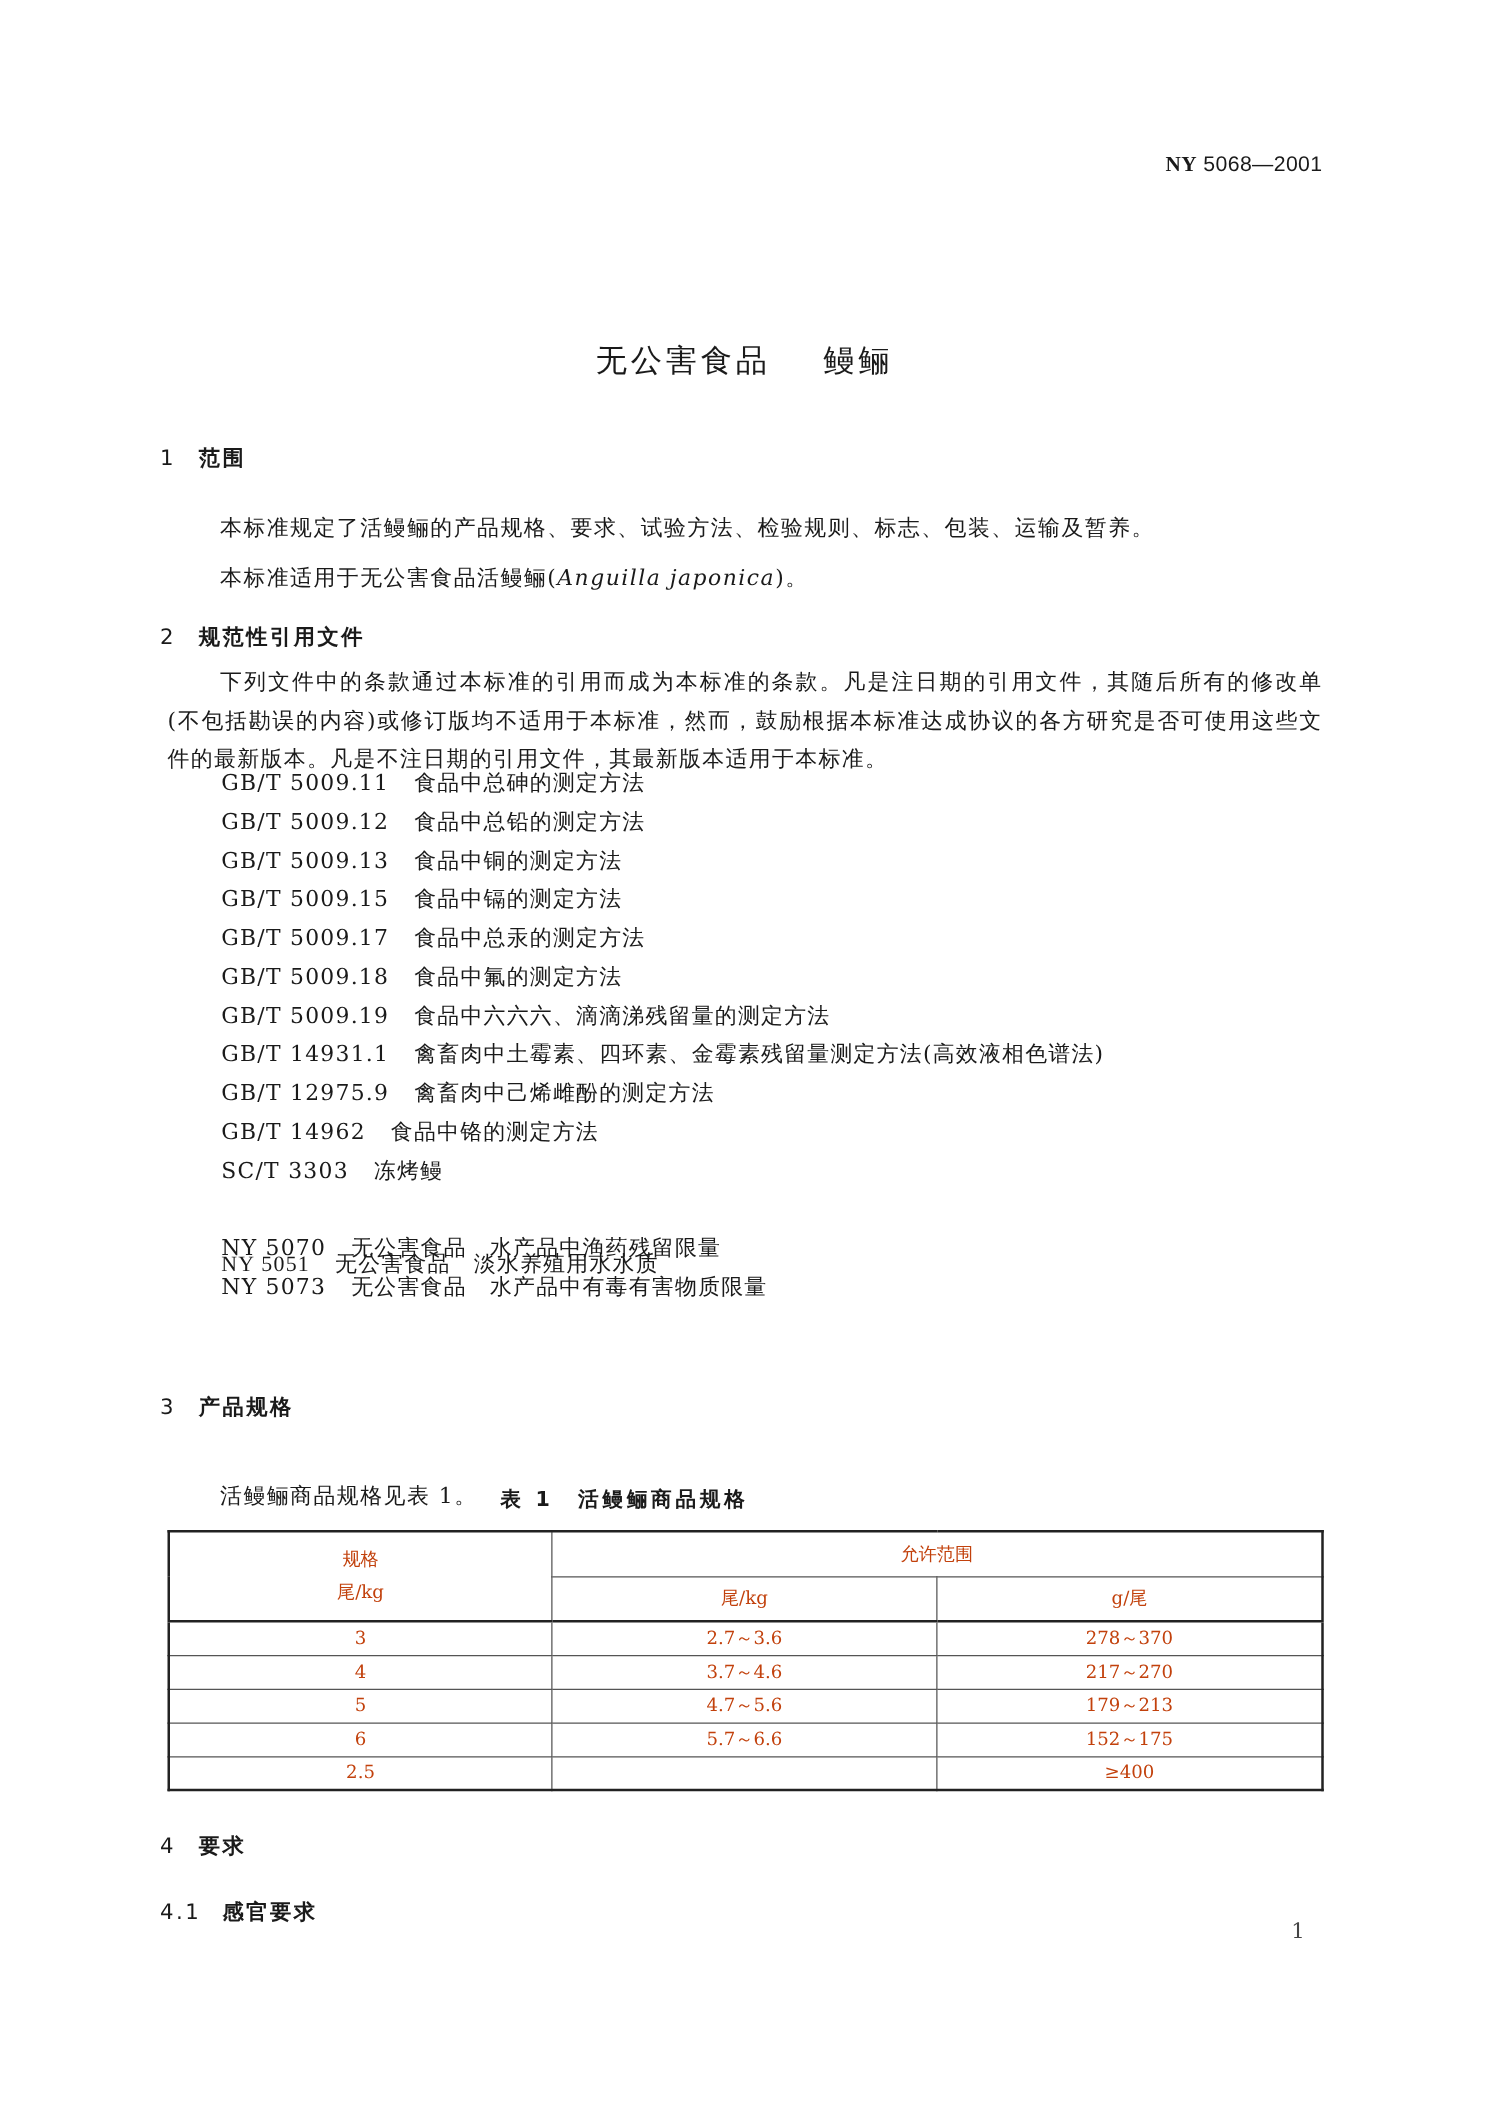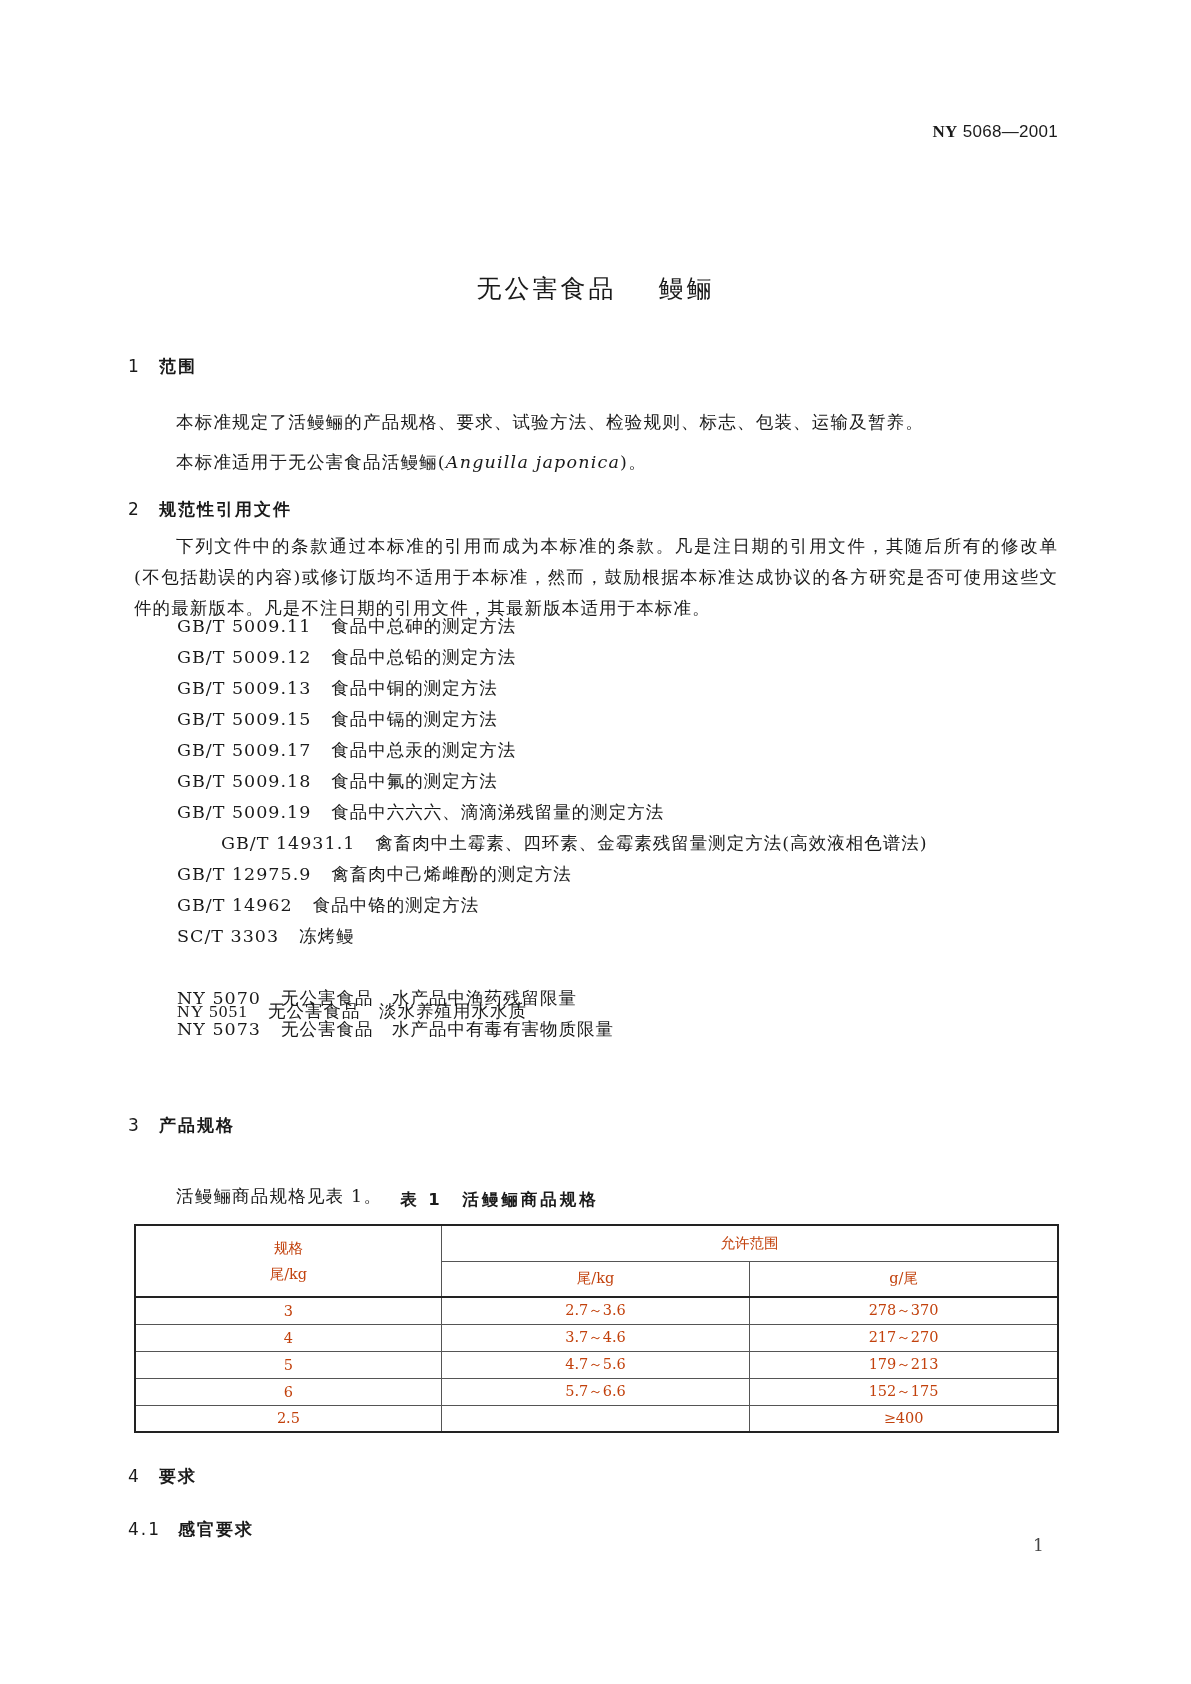--- a/index.html
+++ b/index.html
@@ -48,21 +48,21 @@
 </div>
 <div class="para" style="top:531px;">下列文件中的条款通过本标准的引用而成为本标准的条款。凡是注日期的引用文件，其随后所有的修改单(不包括勘误的内容)或修订版均不适用于本标准，然而，鼓励根据本标准达成协议的各方研究是否可使用这些文件的最新版本。凡是不注日期的引用文件，其最新版本适用于本标准。</div>
 
 <div class="abs ref" style="top:614px;"><span class="code">GB/T 5009.11</span><span class="gap"></span><span>食品中总砷的测定方法</span></div>
 <div class="abs ref" style="top:645px;"><span class="code">GB/T 5009.12</span><span class="gap"></span><span>食品中总铅的测定方法</span></div>
 <div class="abs ref" style="top:676px;"><span class="code">GB/T 5009.13</span><span class="gap"></span><span>食品中铜的测定方法</span></div>
 <div class="abs ref" style="top:707px;"><span class="code">GB/T 5009.15</span><span class="gap"></span><span>食品中镉的测定方法</span></div>
 <div class="abs ref" style="top:738px;"><span class="code">GB/T 5009.17</span><span class="gap"></span><span>食品中总汞的测定方法</span></div>
 <div class="abs ref" style="top:769px;"><span class="code">GB/T 5009.18</span><span class="gap"></span><span>食品中氟的测定方法</span></div>
 <div class="abs ref" style="top:800px;"><span class="code">GB/T 5009.19</span><span class="gap"></span><span>食品中六六六、滴滴涕残留量的测定方法</span></div>
-<div class="abs ref" style="top:831px;margin-left:44px;"><span class="code">GB/T 14931.1</span><span class="gap"></span><span>禽畜肉中土霉素、四环素、金霉素残留量测定方法(高效液相色谱法)</span></div>
+<div class="abs ref" style="top:831px;"><span class="code">GB/T 14931.1</span><span class="gap"></span><span>禽畜肉中土霉素、四环素、金霉素残留量测定方法(高效液相色谱法)</span></div>
 <div class="abs ref" style="top:862px;"><span class="code">GB/T 12975.9</span><span class="gap"></span><span>禽畜肉中己烯雌酚的测定方法</span></div>
 <div class="abs ref" style="top:893px;"><span class="code">GB/T 14962</span><span class="gap"></span><span>食品中铬的测定方法</span></div>
 <div class="abs ref" style="top:924px;"><span class="code">SC/T 3303</span><span class="gap"></span><span>冻烤鳗</span></div>
 <div class="abs ref" style="top:999px;font-family:Liberation Serif, serif;"><span class="code">NY 5051</span><span class="gap"></span><span>无公害食品　淡水养殖用水水质</span></div>
 <div class="abs ref" style="top:986px;"><span class="code">NY 5070</span><span class="gap"></span><span>无公害食品　水产品中渔药残留限量</span></div>
 <div class="abs ref" style="top:1017px;"><span class="code">NY 5073</span><span class="gap"></span><span>无公害食品　水产品中有毒有害物质限量</span></div>
 
 <div class="abs h1" style="top:1114px;left:128px;">
   <span class="num">3</span><span>产品规格</span>
 </div>

